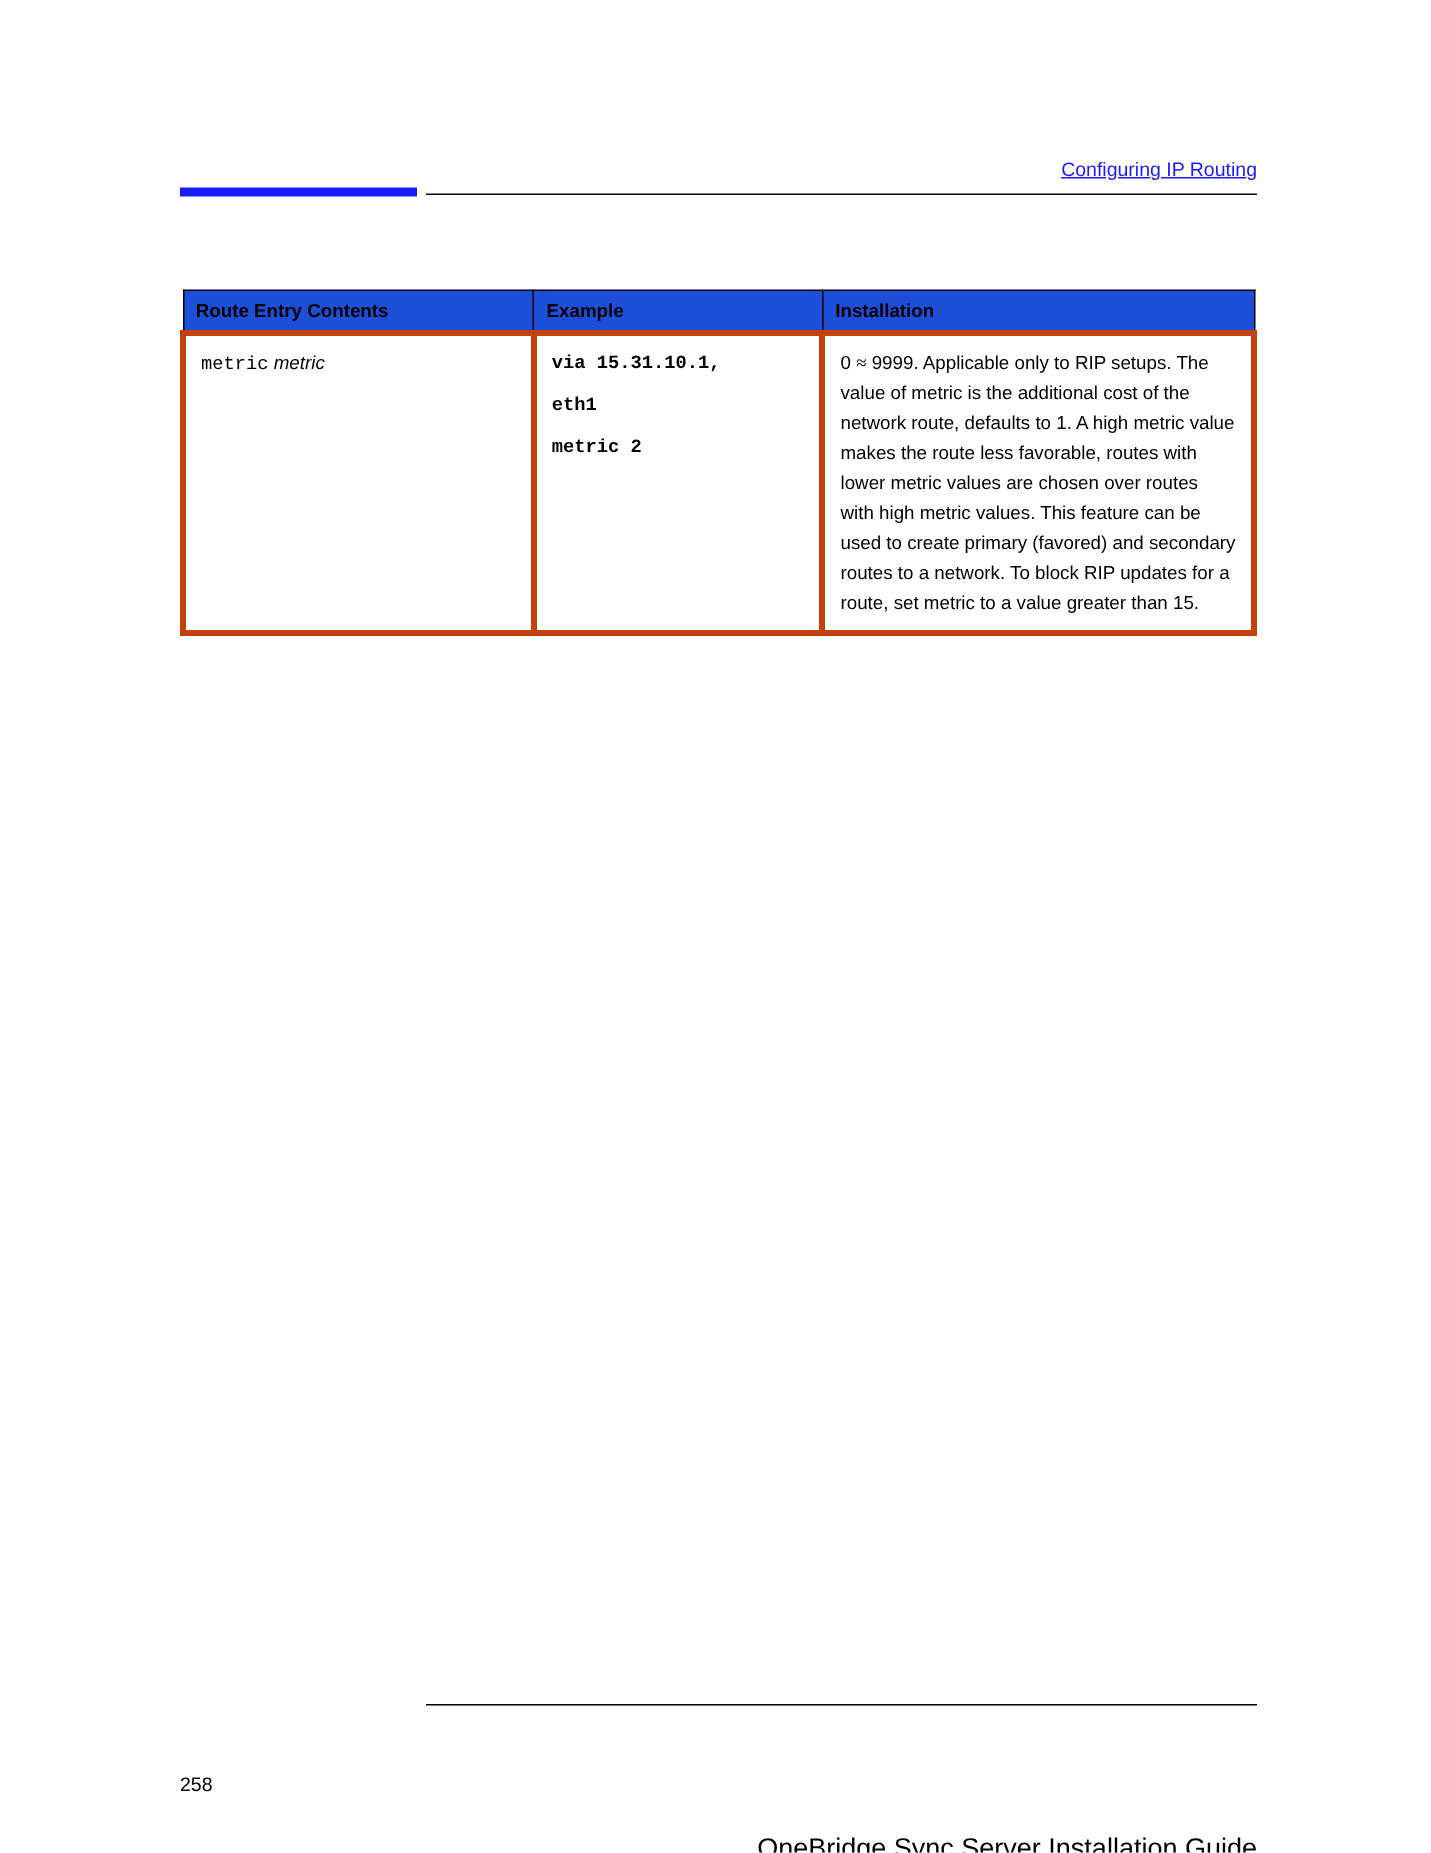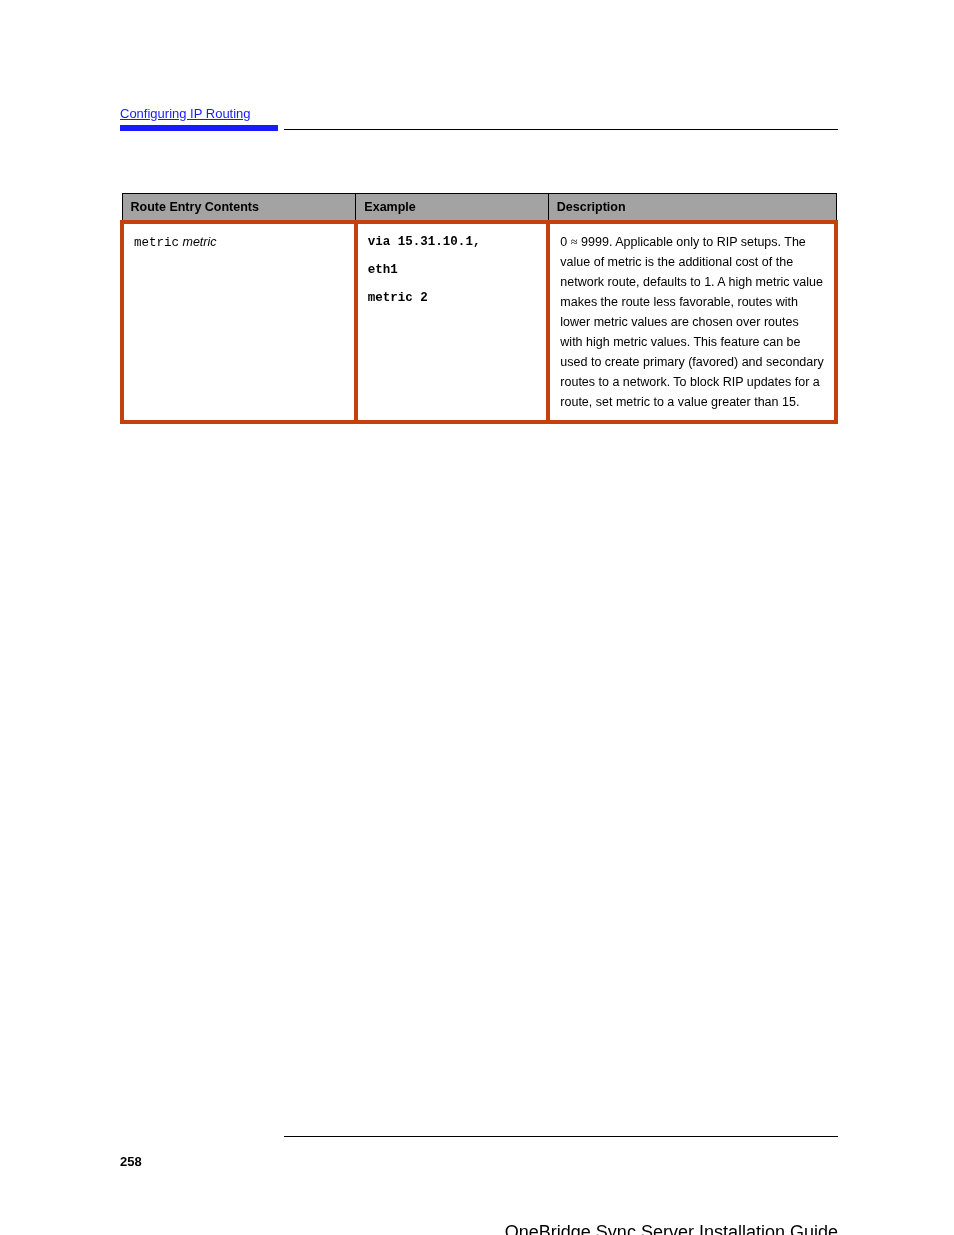--- a/index.html
+++ b/index.html
@@ -1,47 +1,47 @@
 <!DOCTYPE html>
 <html><head>
 <meta charset="utf-8">
 <style>
   * { box-sizing: border-box; margin: 0; padding: 0; }
   html, body { width: 954px; height: 1235px; background: #fff;
     font-family: "Helvetica Neue", Arial, sans-serif; color: #000; }
   .page { position: relative; width: 954px; height: 1235px; }
-  .hdr { position: absolute; left: 120px; right: 116px; top: 104px; }
+  .hdr { position: absolute; left: 120px; right: 116px; top: 104px; text-align: right; }
   .hdr-link { font-size: 13px; color: #1a1aff; text-decoration: underline;
     cursor: pointer; }
   .hdr-rule-wrap { position: absolute; left: 120px; right: 116px; top: 125px;
     display: flex; align-items: center; }
   .blue-bar { height: 6px; width: 158px; background: #1a1aff; }
   .thin-rule { flex: 1; border-top: 1px solid #000; margin-left: 6px;
     margin-top: 3px; }
   .caption-row { position: absolute; left: 120px; right: 116px; top: 166px;
     font-size: 13px; }
   .caption-label { font-weight: 700; }
   .caption-text { font-style: italic; margin-left: 6px; }
   .caption-cont { font-style: italic; }
   .tbl { position: absolute; left: 120px; right: 116px; top: 193px;
     border-collapse: collapse; width: 718px; font-size: 12.5px; }
-  .tbl th { border: 1px solid #000; background: #a3a3a3; font-weight: 700;
+  .tbl th { border: 1px solid #000; background: #1d4ed8; font-weight: 700;
     text-align: left; padding: 6px 8px; }
   .tbl td { border: 4px solid #c2410c; vertical-align: top; padding: 8px 10px;
     line-height: 1.6; }
   .c1 { width: 226px; }
   .c2 { width: 186px; }
   .c3 { width: 278px; }
   .mono { font-family: "Courier New", monospace; }
   .cell-block { margin-bottom: 8px; font-weight: bold; }
   .cell-block:last-child { margin-bottom: 16px; }
   .approx { font-family: "Times New Roman", serif; }
   .ftr-rule { position: absolute; left: 284px; right: 116px; top: 1136px;
     border-top: 1px solid #000; }
-  .ftr-left { position: absolute; left: 120px; top: 1154px; font-weight: 700;
+  .ftr-left { position: absolute; left: 120px; top: 1182px; font-weight: 400;
     font-size: 13px; }
   .ftr-right { position: absolute; right: 116px; top: 1222px; 
     font-size: 18px; }
 </style>
 </head>
 <body>
 
 <div class="page">
 
   <div class="hdr">
@@ -52,21 +52,21 @@
     <div class="blue-bar"></div>
     <div class="thin-rule"></div>
   </div>
 
 
   <table class="tbl">
     <thead>
       <tr>
         <th class="c1">Route Entry Contents</th>
         <th class="c2">Example</th>
-        <th class="c3">Description</th>
+        <th class="c3">Installation</th>
       </tr>
     </thead>
     <tbody>
       <tr>
         <td class="c1">
           <span class="mono">metric</span>
           <span style="font-style:italic;"> metric</span>
         </td>
         <td class="c2">
           <div class="cell-block mono">via 15.31.10.1,</div>

